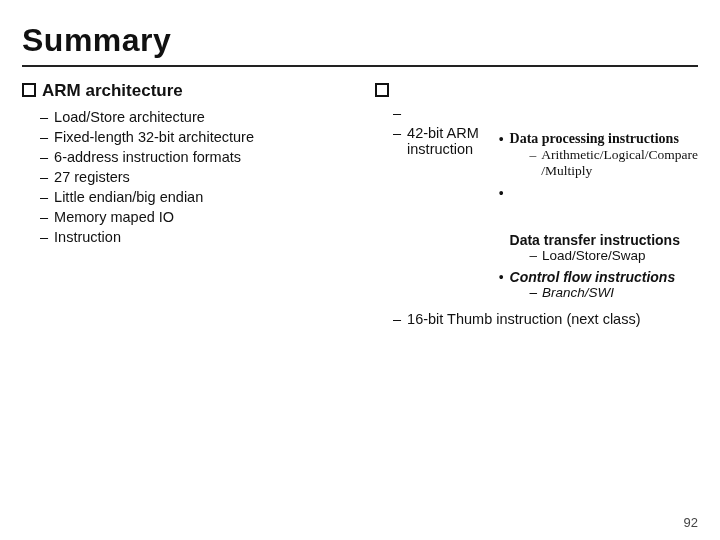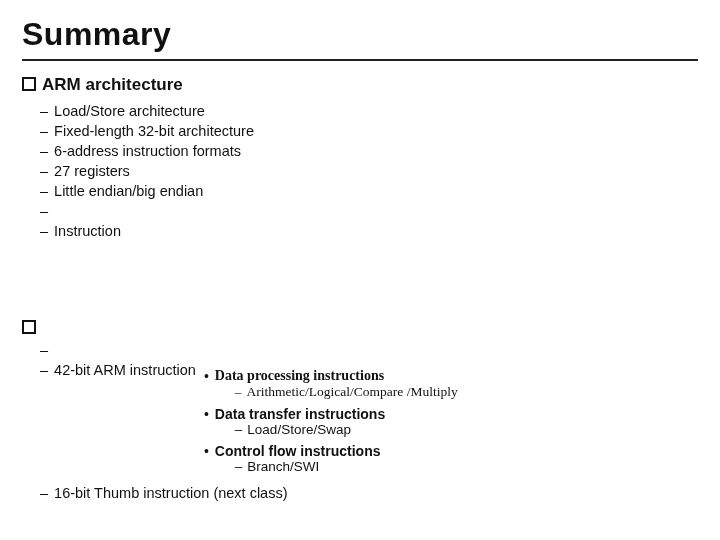--- a/index.html
+++ b/index.html
@@ -8,38 +8,38 @@
       height: 540px;
       background: #fff;
       font-family: Arial, Helvetica, sans-serif;
       font-size: 15px;
       color: #111;
       overflow: hidden;
     }
     .page {
       width: 720px;
       height: 540px;
-      padding: 16px 22px 10px 22px;
+      padding: 22px 22px 10px 22px;
       display: flex;
       flex-direction: column;
     }
     .title {
       font-size: 32px;
       font-weight: bold;
       margin-bottom: 6px;
       letter-spacing: 0.5px;
     }
     .divider {
       border: none;
       border-top: 2px solid #222;
       margin-bottom: 14px;
     }
     .columns {
       display: flex;
-      flex-direction: column;
+      flex-direction: row;
       gap: 30px;
       flex: 1;
     }
     .col {
       flex: 1;
     }
     .section-header {
       display: flex;
       align-items: flex-start;
       font-size: 17px;
@@ -135,20 +135,21 @@
         <li>
           <span class="dash">–</span>
           <span>27 registers</span>
         </li>
         <li>
           <span class="dash">–</span>
           <span>Little endian/big endian</span>
         </li>
         <li>
           <span class="dash">–</span>
+          <span>Memory maped IO</span>
         </li>
         <li>
           <span class="dash">–</span>
           <span>Instruction</span>
         </li>
       </ul>
     </div>
 
     <div class="col">
       <div class="section-header">
@@ -171,46 +172,47 @@
                   <li>
                     <span class="dash">–</span>
                     <span>Arithmetic/Logical/Compare /Multiply</span>
                   </li>
                 </ul>
               </span>
             </li>
 
             <li style="margin-top:4px;">
               <span class="bullet">•</span>
-              <span style="margin-left:2px;">
+              <span style="margin-left:2px;margin-top:47px;">
                 <span class="bold-label">Data transfer instructions</span>
                 <ul class="sub-sub-items">
                   <li>
                     <span class="dash">–</span>
                     <span>Load/Store/Swap</span>
                   </li>
                 </ul>
               </span>
             </li>
 
             <li style="margin-top:4px;">
               <span class="bullet">•</span>
-              <span style="margin-left:2px;">
+              <span style="margin-left:2px;font-style:italic;">
                 <span class="bold-label">Control flow instructions</span>
                 <ul class="sub-sub-items">
                   <li>
                     <span class="dash">–</span>
                     <span>Branch/SWI</span>
                   </li>
                 </ul>
               </span>
             </li>
           </ul>
         </li>
         <li style="margin-top:6px;">
           <span class="dash">–</span>
           <span>16-bit Thumb instruction (next class)</span>
         </li>
       </ul>
     </div>
   </div>
 
+  <div class="page-number">92</div>
 </div>
 
 </body></html>

